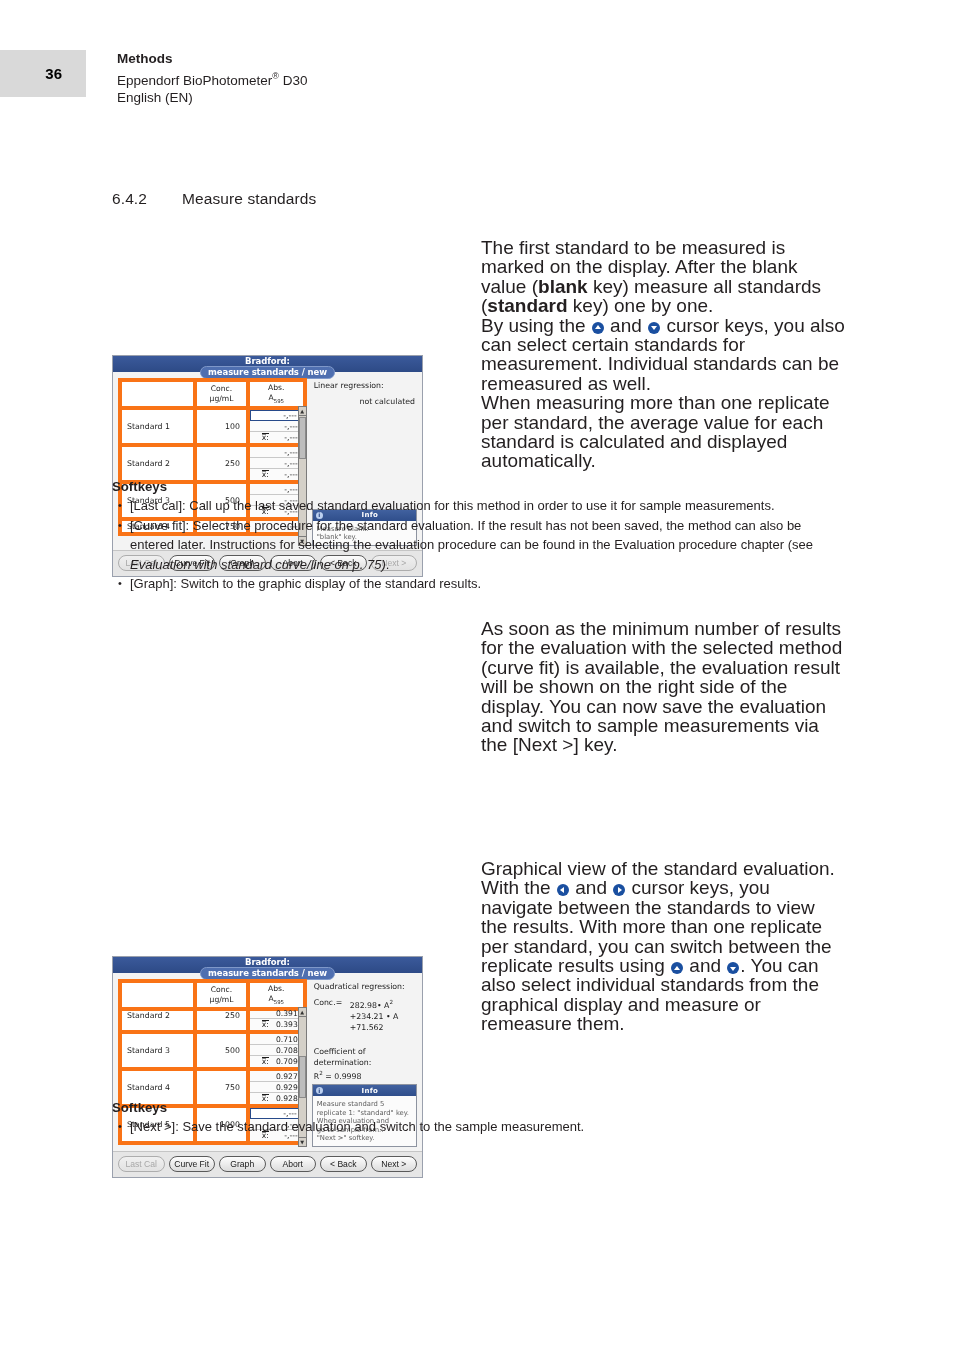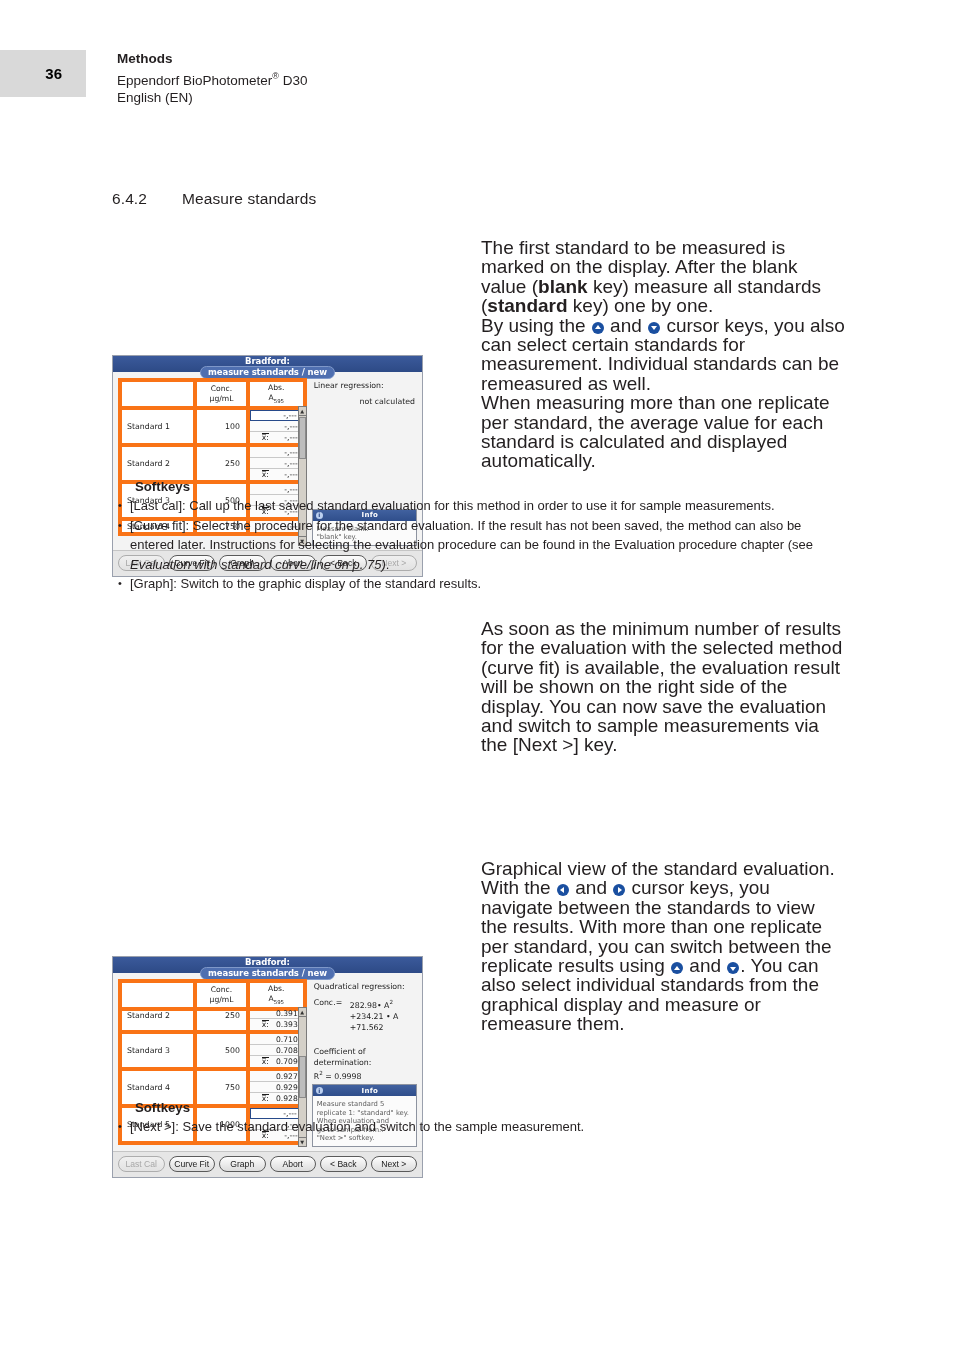--- a/index.html
+++ b/index.html
@@ -201,21 +201,20 @@
   }
   .kbd.up::after    { border-left:3.2px solid transparent; border-right:3.2px solid transparent; border-bottom:4.4px solid #fff; margin-top:-0.5px;}
   .kbd.down::after  { border-left:3.2px solid transparent; border-right:3.2px solid transparent; border-top:4.4px solid #fff; margin-top:0.5px;}
   .kbd.left::after  { border-top:3.2px solid transparent; border-bottom:3.2px solid transparent; border-right:4.4px solid #fff; margin-left:-0.5px;}
   .kbd.right::after { border-top:3.2px solid transparent; border-bottom:3.2px solid transparent; border-left:4.4px solid #fff; margin-left:0.5px;}
 
   
   .softkeys-head {
     font-size: 13.2px; font-weight: bold; color: #231f20;
     font-family: "Liberation Sans", sans-serif;
-    margin-left: 23px;
   }
   .sk-list { margin: 2px 0 0 0; padding: 0; list-style: none; }
   .sk-list li {
     font-size: 13px; line-height: 19.6px; color: #231f20;
     padding-left: 18px; position: relative; margin-bottom: 0px;
     width: 730px;
   }
   .sk-list li::before {
     content: "•"; position: absolute; left: 6px; top: 0; font-size: 11px;
   }

